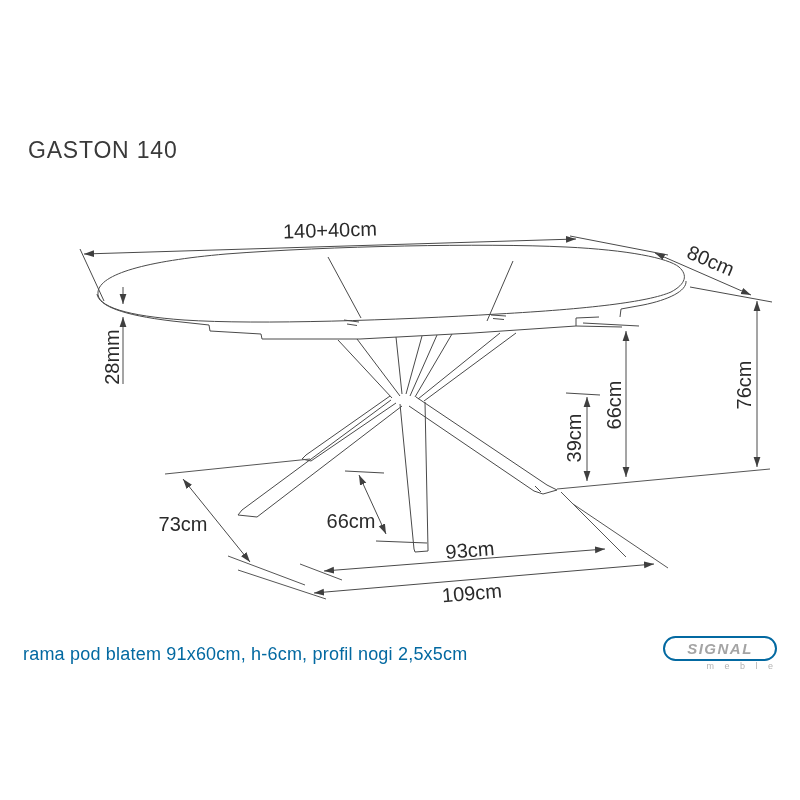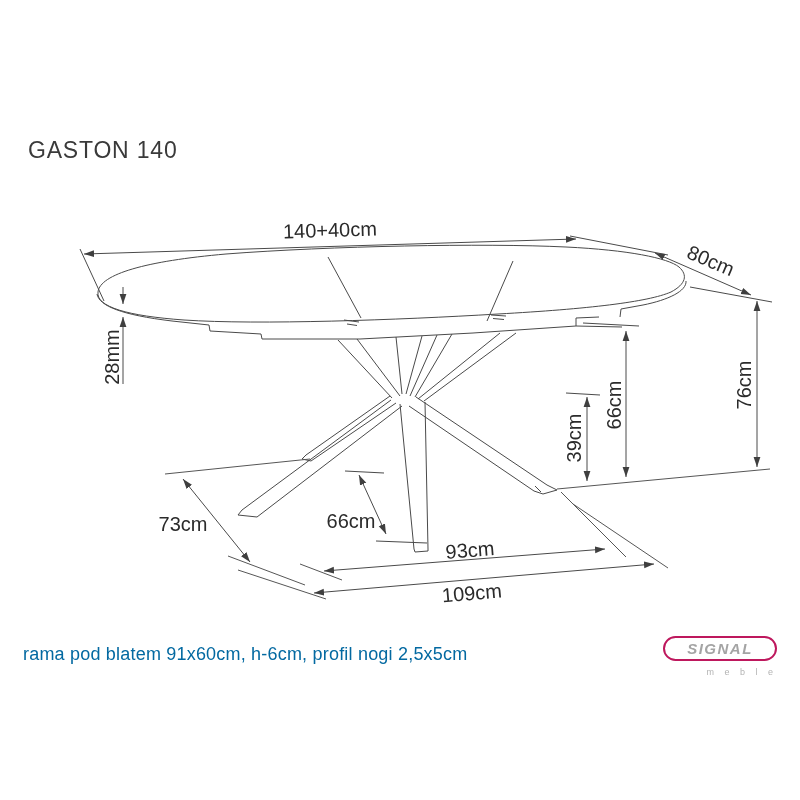--- a/index.html
+++ b/index.html
@@ -11,29 +11,29 @@
     position:absolute;left:28px;top:140px;font-size:23px;line-height:21px;
     color:#3a3a3a;letter-spacing:0.8px;font-weight:500;
   }
   .footer-note{
     position:absolute;left:23px;top:644px;font-size:18px;color:#0369a1;
     letter-spacing:0.2px;
   }
   .drawing{position:absolute;left:0;top:0;}
   .logo{position:absolute;left:663px;top:636px;width:118px;}
   .logo-pill{
-    width:110px;height:21px;border:2px solid #be185d;border-radius:13px;
+    width:110px;height:21px;border:2px solid #0369a1;border-radius:13px;
     display:flex;align-items:center;justify-content:center;
   }
   .logo-brand{
     font-size:15px;font-weight:bold;font-style:italic;color:#a4a4a4;
     letter-spacing:1.5px;line-height:15px;
   }
   .logo-sub{
-    margin-top:6px;text-align:right;padding-right:4px;font-size:9px;
+    margin-top:0px;text-align:right;padding-right:4px;font-size:9px;
     color:#b3b3b3;letter-spacing:4px;line-height:10px;
   }
   svg text{
     font-family:"Liberation Sans",sans-serif;font-size:20px;fill:#2b2b2b;
   }
 </style>
 </head>
 <body>
 
 <div class="page-title">GASTON 140</div>

